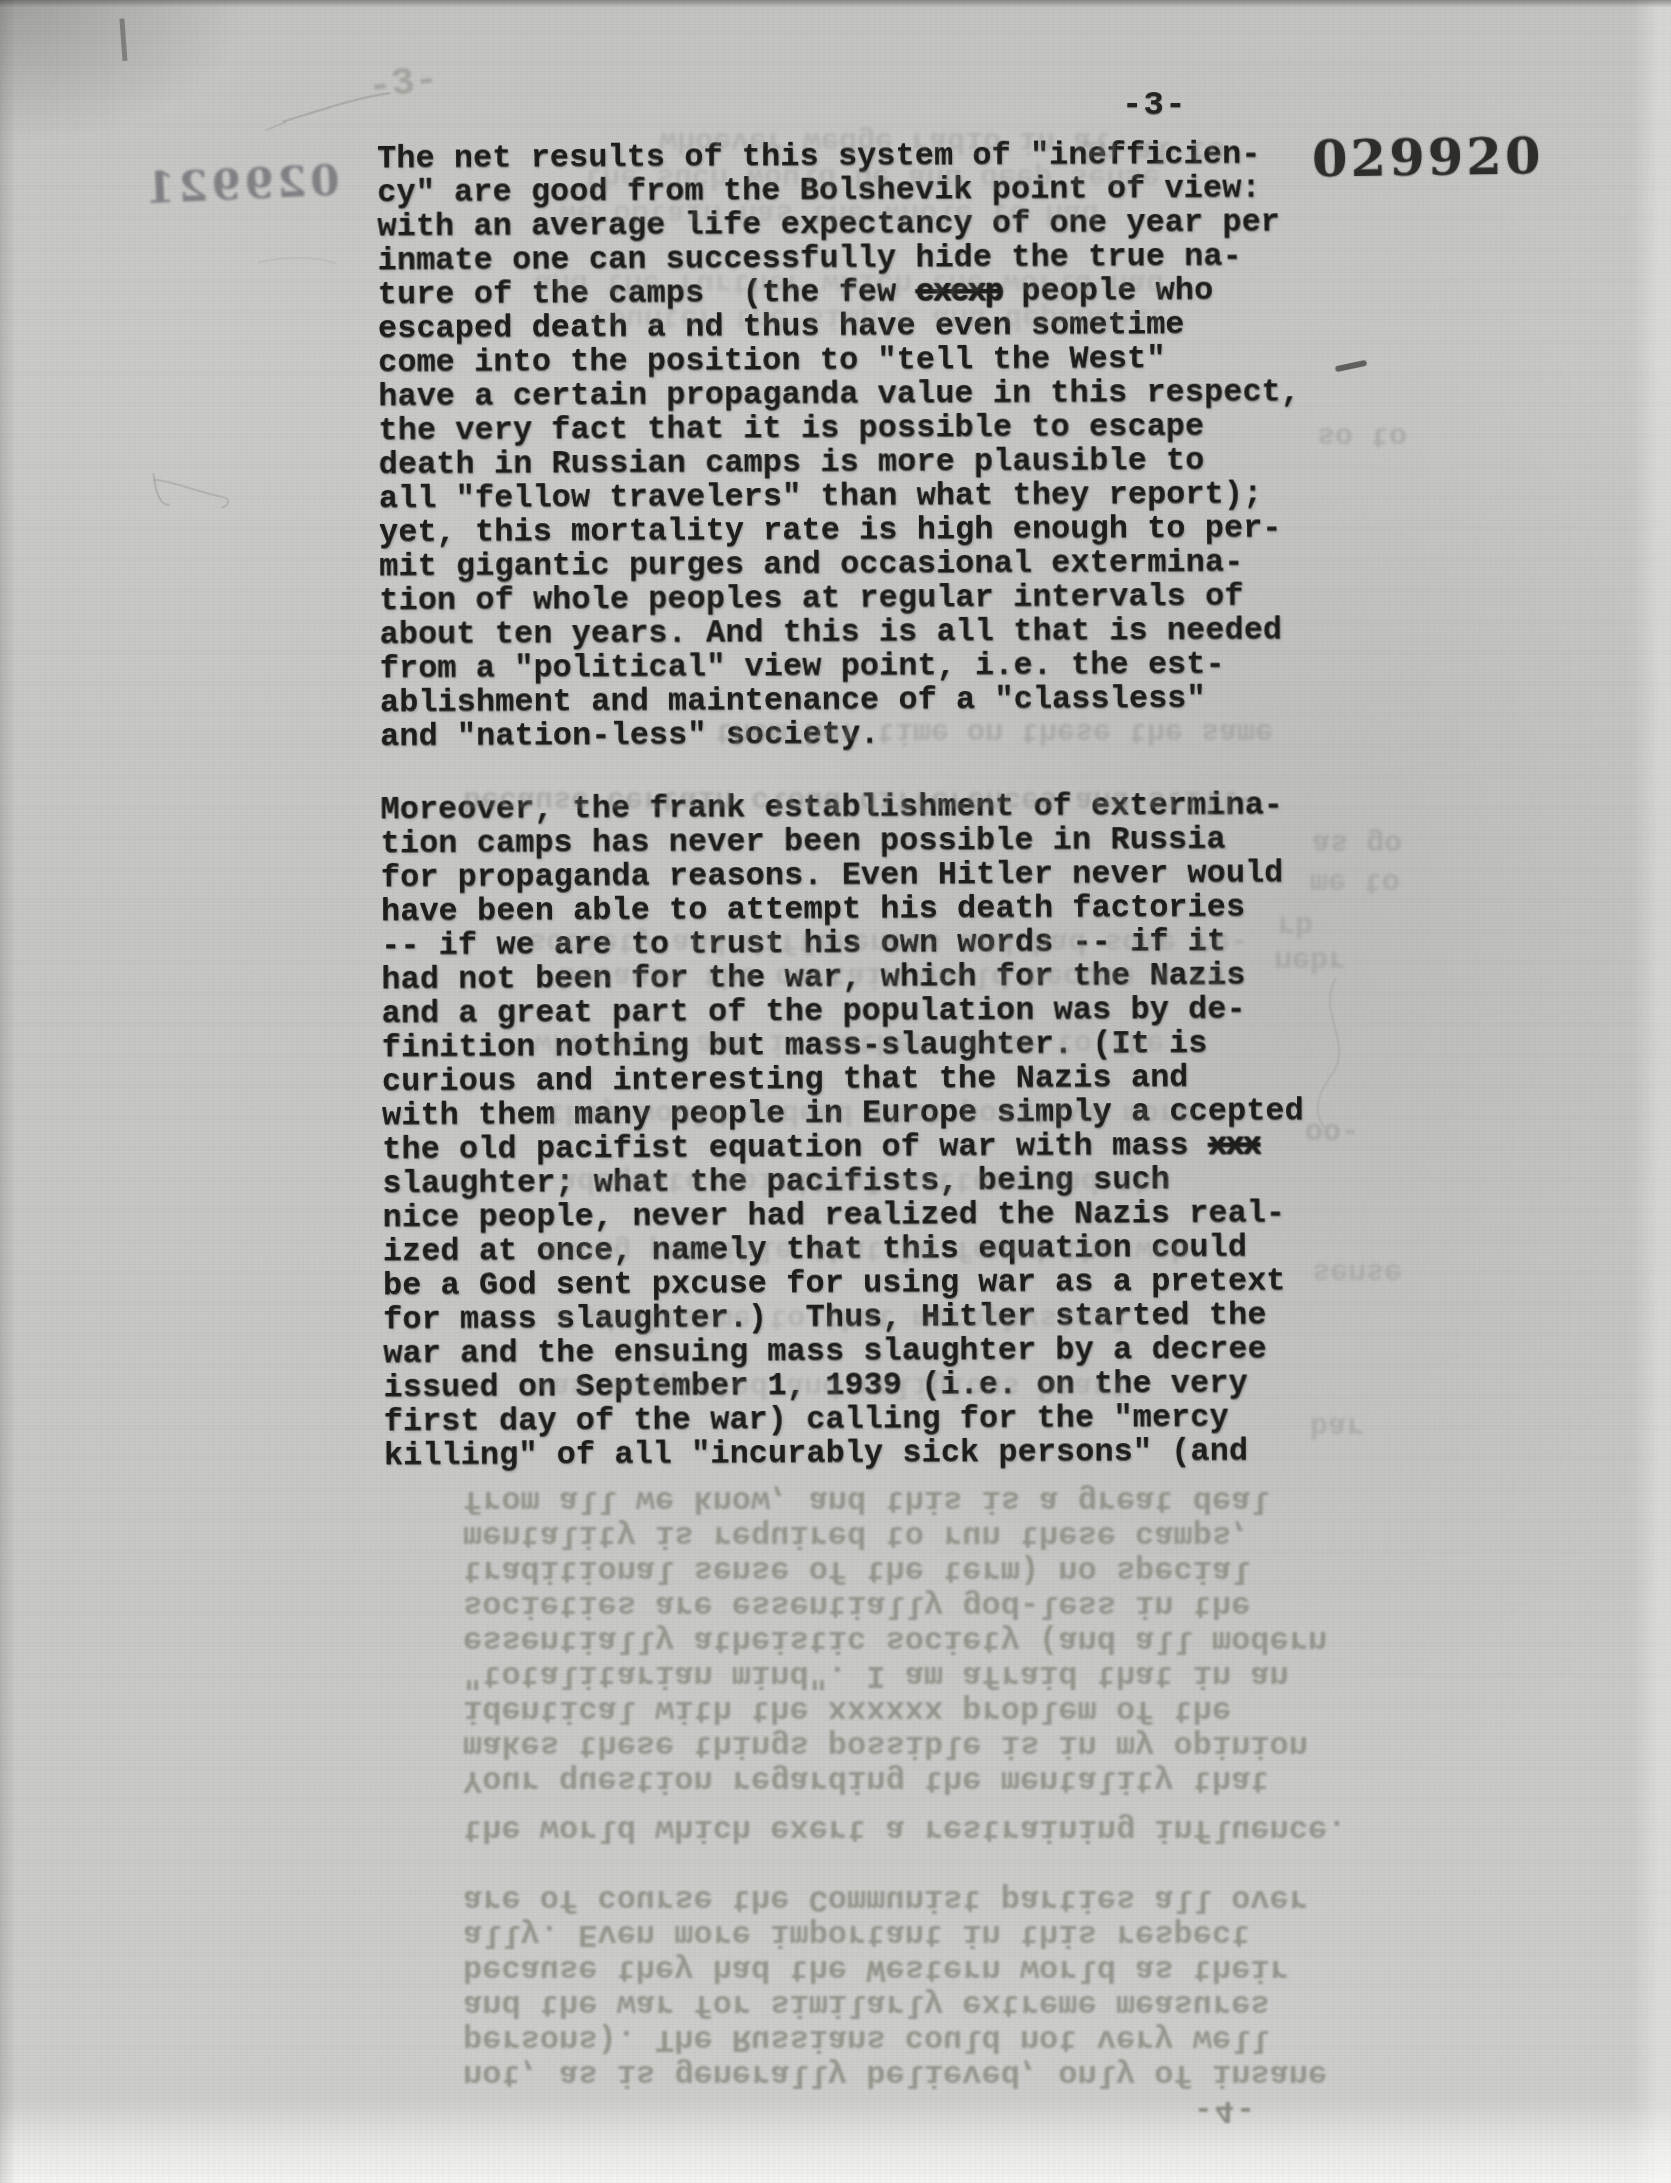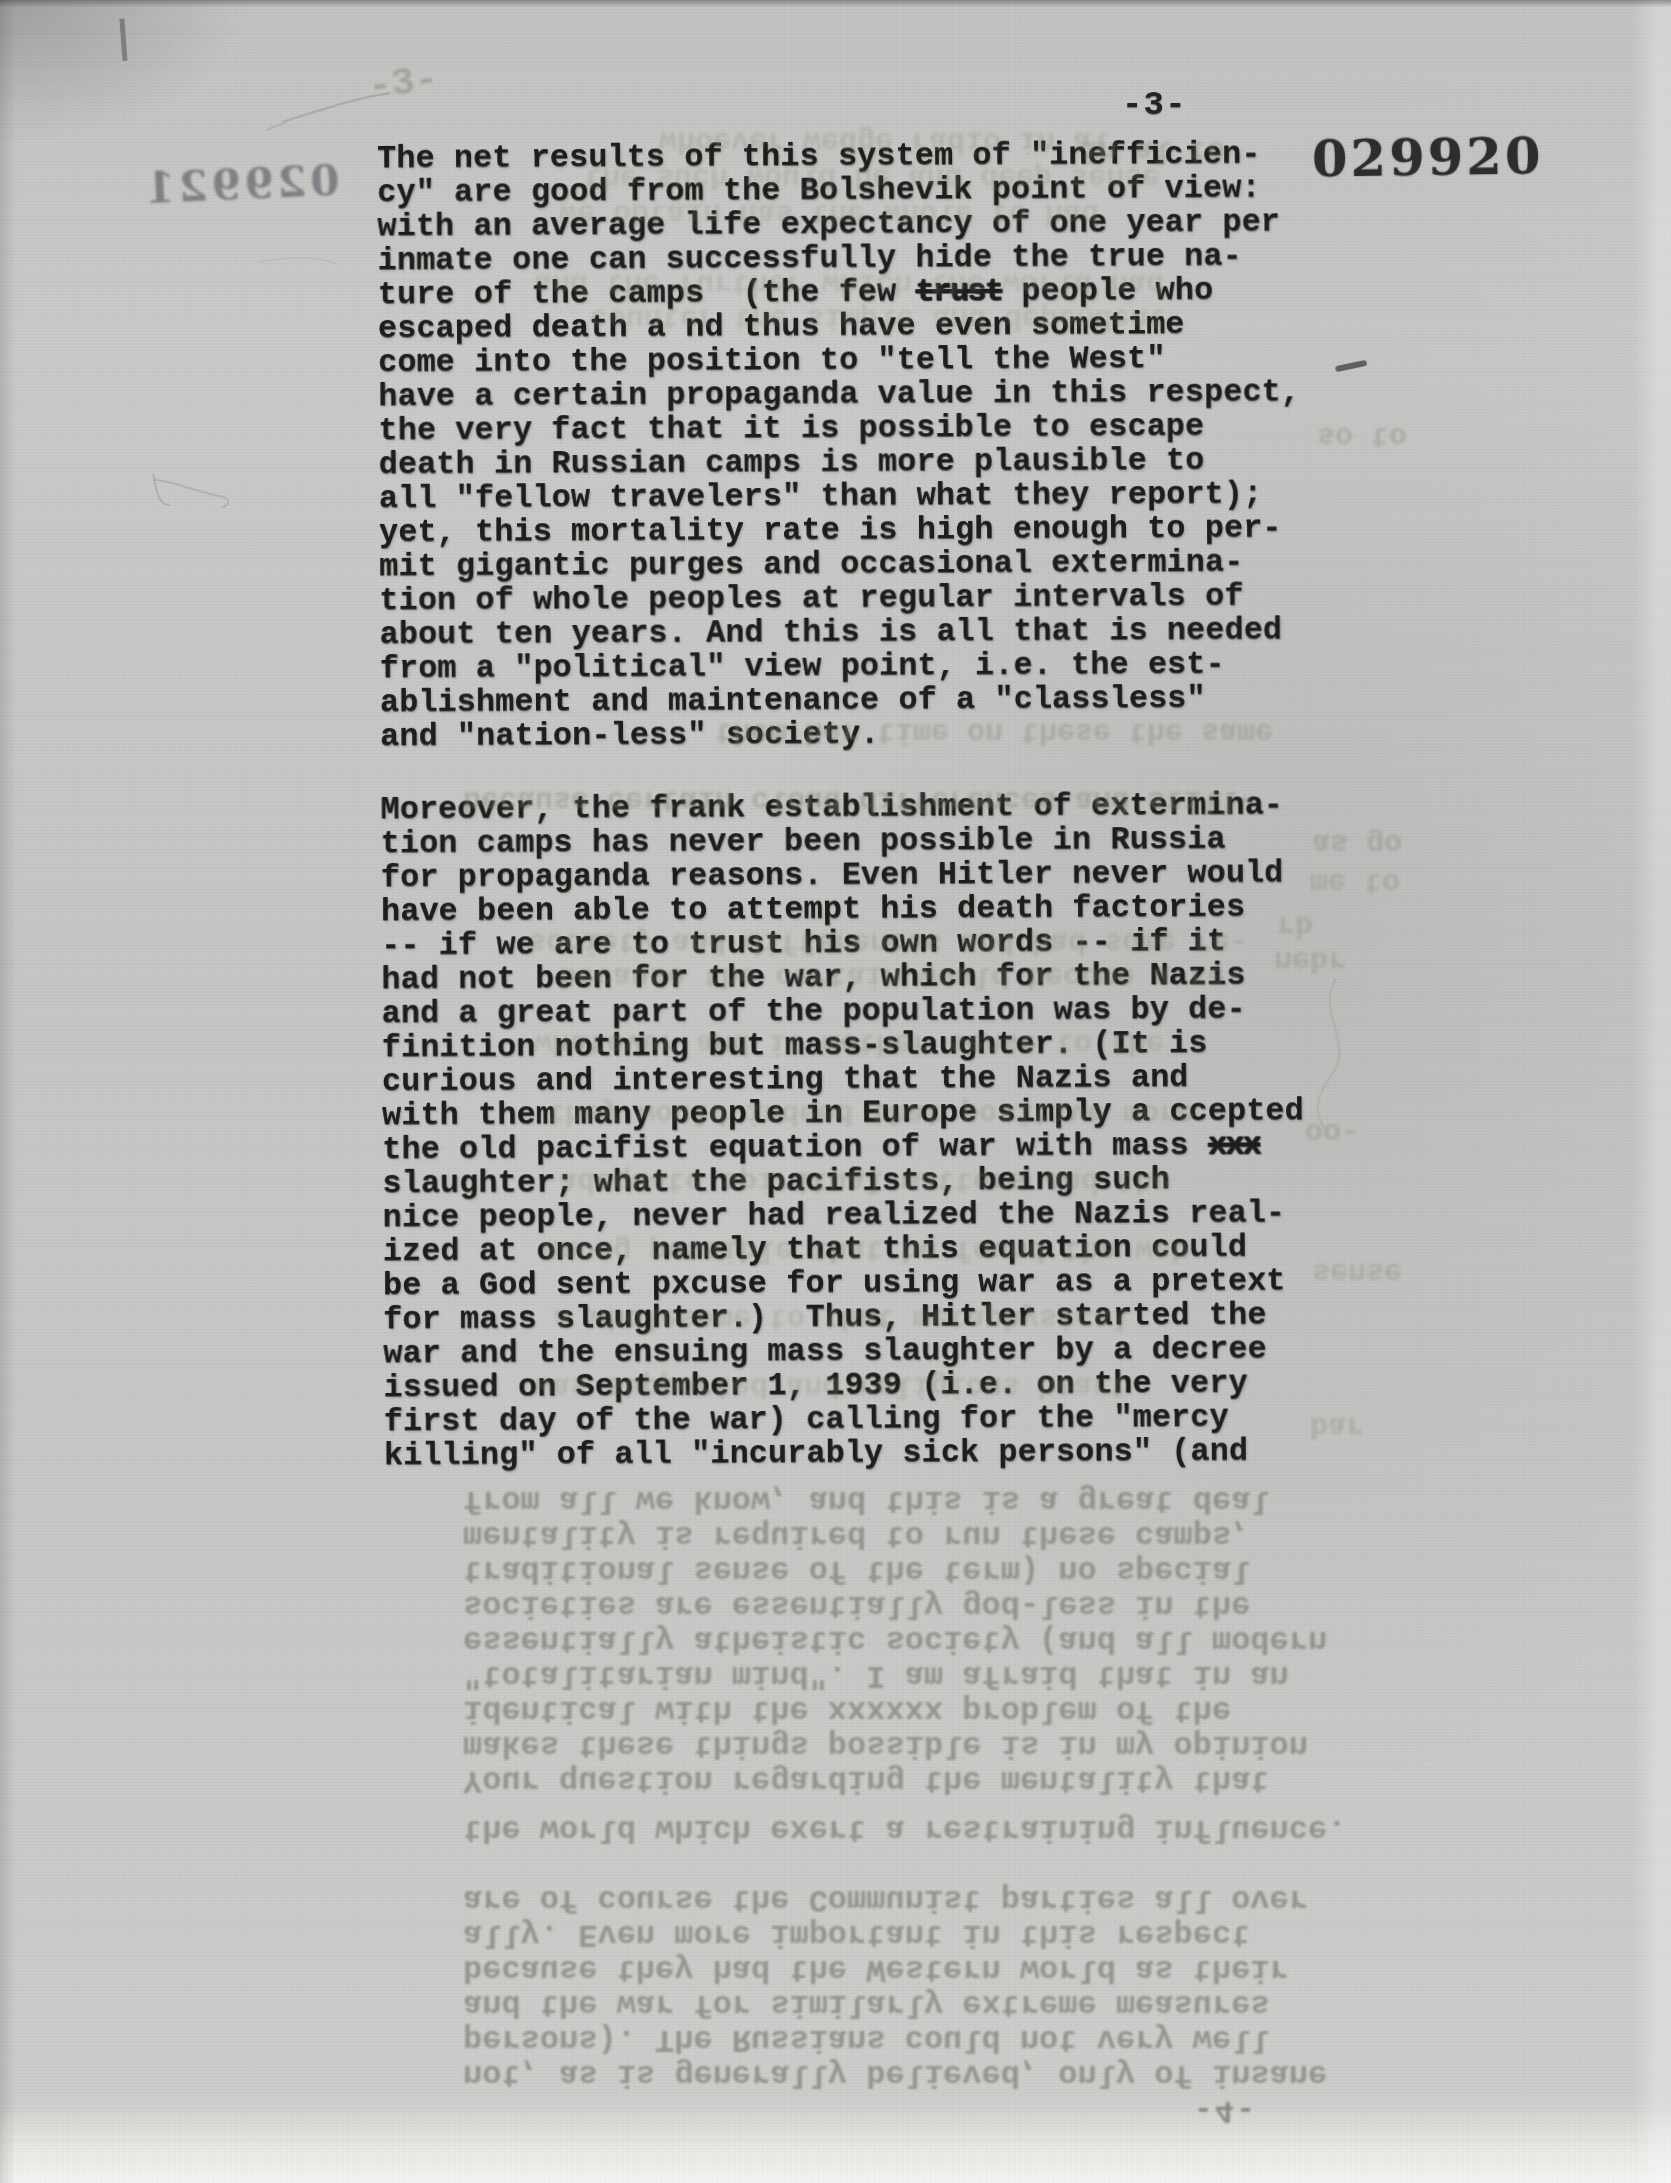--- a/index.html
+++ b/index.html
@@ -103,21 +103,21 @@
   <div class="stamp-mirrored">029921</div>
 
   <div class="pen-mark"></div>
 
   <div class="typed">
       <div class="para">
         <div class="tline"><span>The net results of this system of "inefficien-</span></div>
         <div class="tline"><span>cy" are good from the Bolshevik point of view:</span></div>
         <div class="tline"><span>with an average life expectancy of one year per</span></div>
         <div class="tline"><span>inmate one can successfully hide the true na-</span></div>
-        <div class="tline"><span>ture of the camps  (the few </span><span class="struck">trust</span><span> people who</span></div>
+        <div class="tline"><span>ture of the camps  (the few </span><span class="struck">exexp</span><span> people who</span></div>
         <div class="tline"><span>escaped death a nd thus have even sometime</span></div>
         <div class="tline"><span>come into the position to "tell the West"</span></div>
         <div class="tline"><span>have a certain propaganda value in this respect,</span></div>
         <div class="tline"><span>the very fact that it is possible to escape</span></div>
         <div class="tline"><span>death in Russian camps is more plausible to</span></div>
         <div class="tline"><span>all "fellow travelers" than what they report);</span></div>
         <div class="tline"><span>yet, this mortality rate is high enough to per-</span></div>
         <div class="tline"><span>mit gigantic purges and occasional extermina-</span></div>
         <div class="tline"><span>tion of whole peoples at regular intervals of</span></div>
         <div class="tline"><span>about ten years. And this is all that is needed</span></div>

